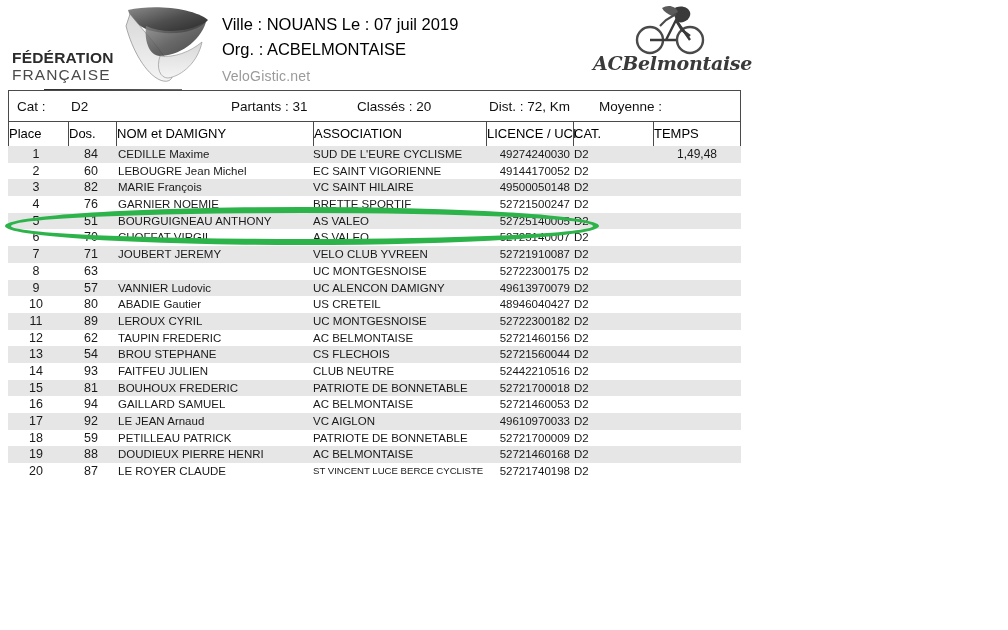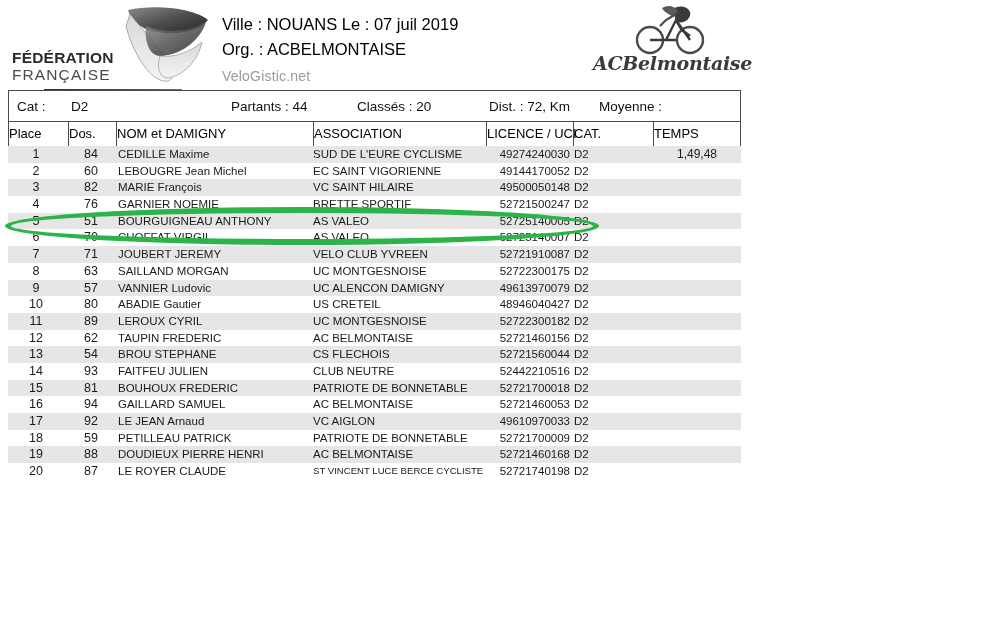--- a/index.html
+++ b/index.html
@@ -272,21 +272,21 @@
     </svg>
     <div class="club-name">ACBelmontaise</div>
   </div>
 </div>
 
 <div class="doc-box">
 
   <div class="inforow">
     <span class="cell if-cat-label">Cat :</span>
     <span class="cell if-cat-value">D2</span>
-    <span class="cell if-partants">Partants : 44</span>
+    <span class="cell if-partants">Partants : 31</span>
     <span class="cell if-classes">Classés : 20</span>
     <span class="cell if-dist">Dist. : 72, Km</span>
     <span class="cell if-moyenne">Moyenne :</span>
   </div>
 
   <div class="colhead">
     <span class="ch" style="left:0px;width:60px;">Place</span>
     <span class="ch" style="left:60px;width:48px;">Dos.</span>
     <span class="ch" style="left:108px;width:197px;">NOM et DAMIGNY</span>
     <span class="ch" style="left:305px;width:173px;">ASSOCIATION</span>
@@ -356,21 +356,20 @@
       <span class="c c-dos">71</span>
       <span class="c c-nom">JOUBERT   JEREMY</span>
       <span class="c c-asso">VELO CLUB YVREEN</span>
       <span class="c c-lic">52721910087</span>
       <span class="c c-cat">D2</span>
       <span class="c c-temps"></span>
     </div>
     <div class="row even">
       <span class="c c-place">8</span>
       <span class="c c-dos">63</span>
-      <span class="c c-nom">SAILLAND   MORGAN</span>
       <span class="c c-asso">UC MONTGESNOISE</span>
       <span class="c c-lic">52722300175</span>
       <span class="c c-cat">D2</span>
       <span class="c c-temps"></span>
     </div>
     <div class="row odd">
       <span class="c c-place">9</span>
       <span class="c c-dos">57</span>
       <span class="c c-nom">VANNIER   Ludovic</span>
       <span class="c c-asso">UC ALENCON DAMIGNY</span>

